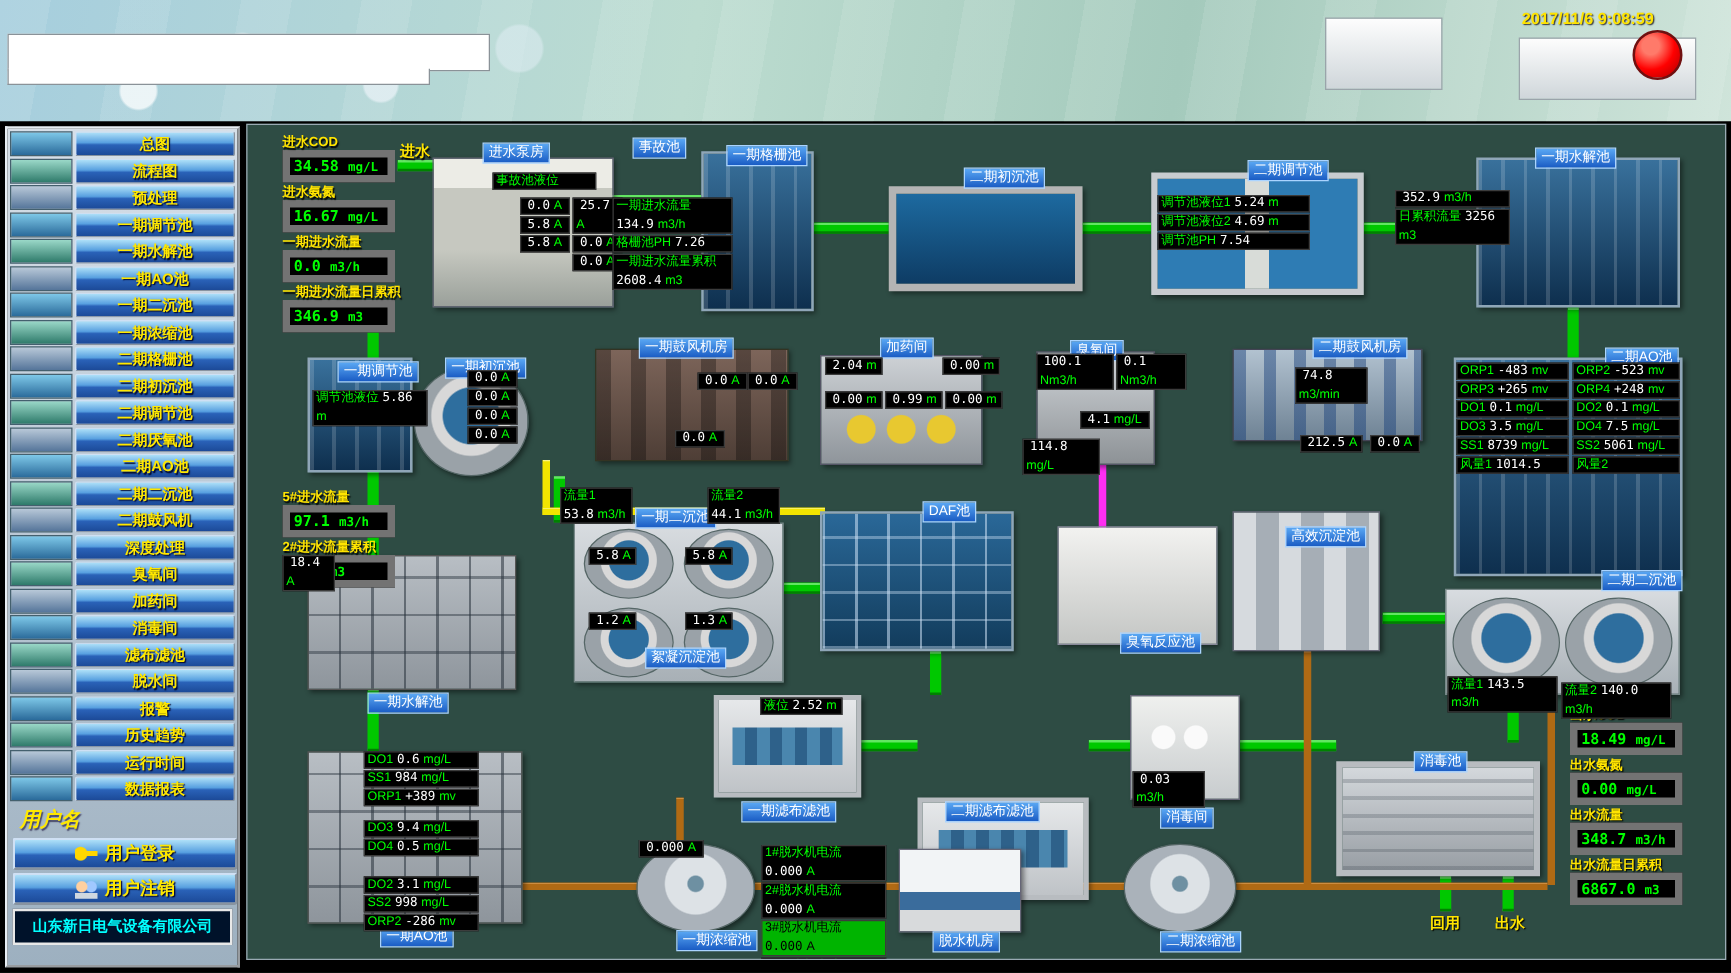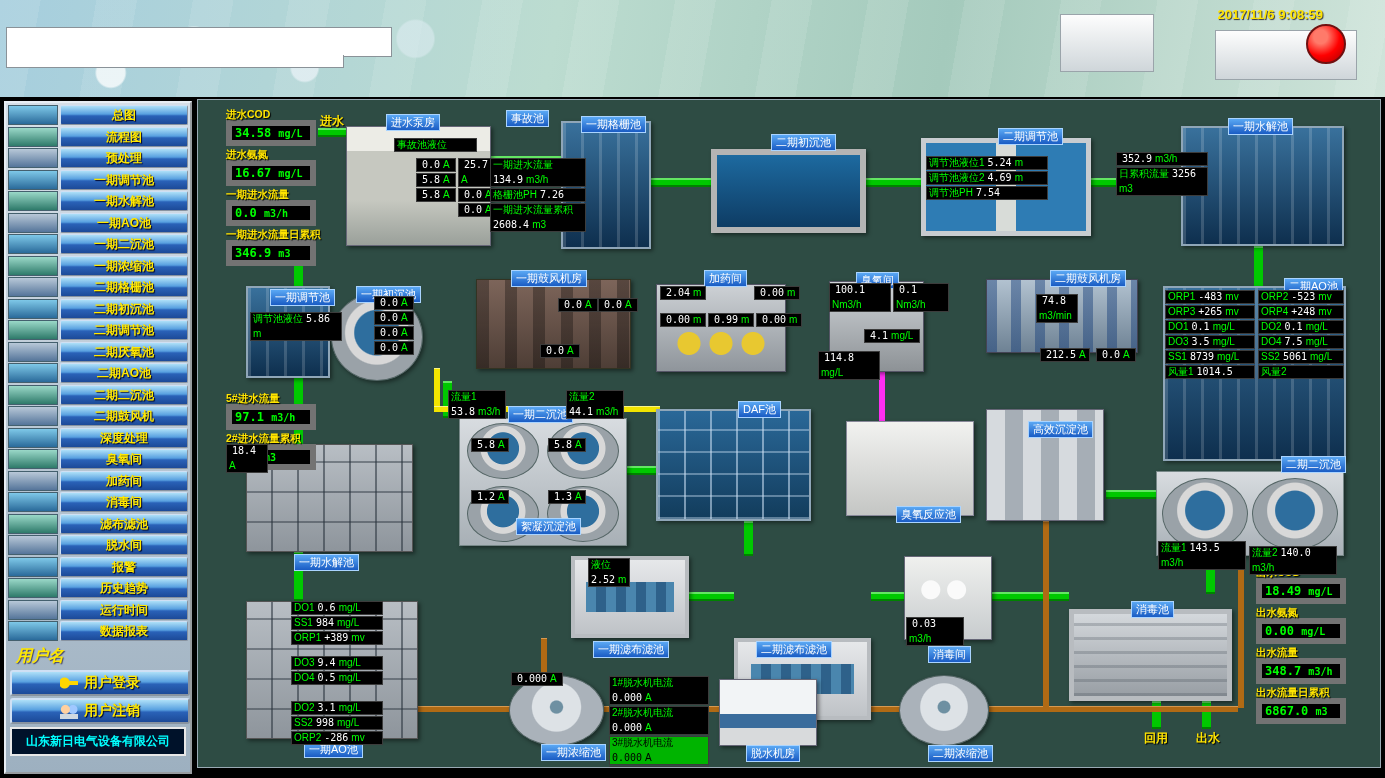--- a/index.html
+++ b/index.html
@@ -597,21 +597,21 @@
     <span class="ro-u">mg/L</span>
   </div>
       </div>
     <div class="robox" style="left:620px;top:251px;width:62px">
         <div class="ro-row">
     <span class="ro-l"></span>
     <span class="ro-v">114.8</span>
     <span class="ro-u">mg/L</span>
   </div>
       </div>
-    <div class="robox" style="left:838px;top:194px;width:42px">
+    <div class="robox" style="left:838px;top:194px;width:58px">
         <div class="ro-row">
     <span class="ro-l"></span>
     <span class="ro-v">74.8</span>
     <span class="ro-u">m3/min</span>
   </div>
       </div>
     <div class="robox" style="left:842px;top:248px;width:50px">
         <div class="ro-row">
     <span class="ro-l"></span>
     <span class="ro-v">212.5</span>
@@ -791,21 +791,21 @@
     <span class="ro-l">SS2</span>
     <span class="ro-v">998</span>
     <span class="ro-u">mg/L</span>
   </div>
         <div class="ro-row">
     <span class="ro-l">ORP2</span>
     <span class="ro-v">-286</span>
     <span class="ro-u">mv</span>
   </div>
       </div>
-    <div class="robox" style="left:390px;top:458px;width:42px">
+    <div class="robox" style="left:410px;top:458px;width:66px">
         <div class="ro-row">
     <span class="ro-l">液位</span>
     <span class="ro-v">2.52</span>
     <span class="ro-u">m</span>
   </div>
       </div>
     <div class="robox" style="left:708px;top:517px;width:58px">
         <div class="ro-row">
     <span class="ro-l"></span>
     <span class="ro-v">0.03</span>

